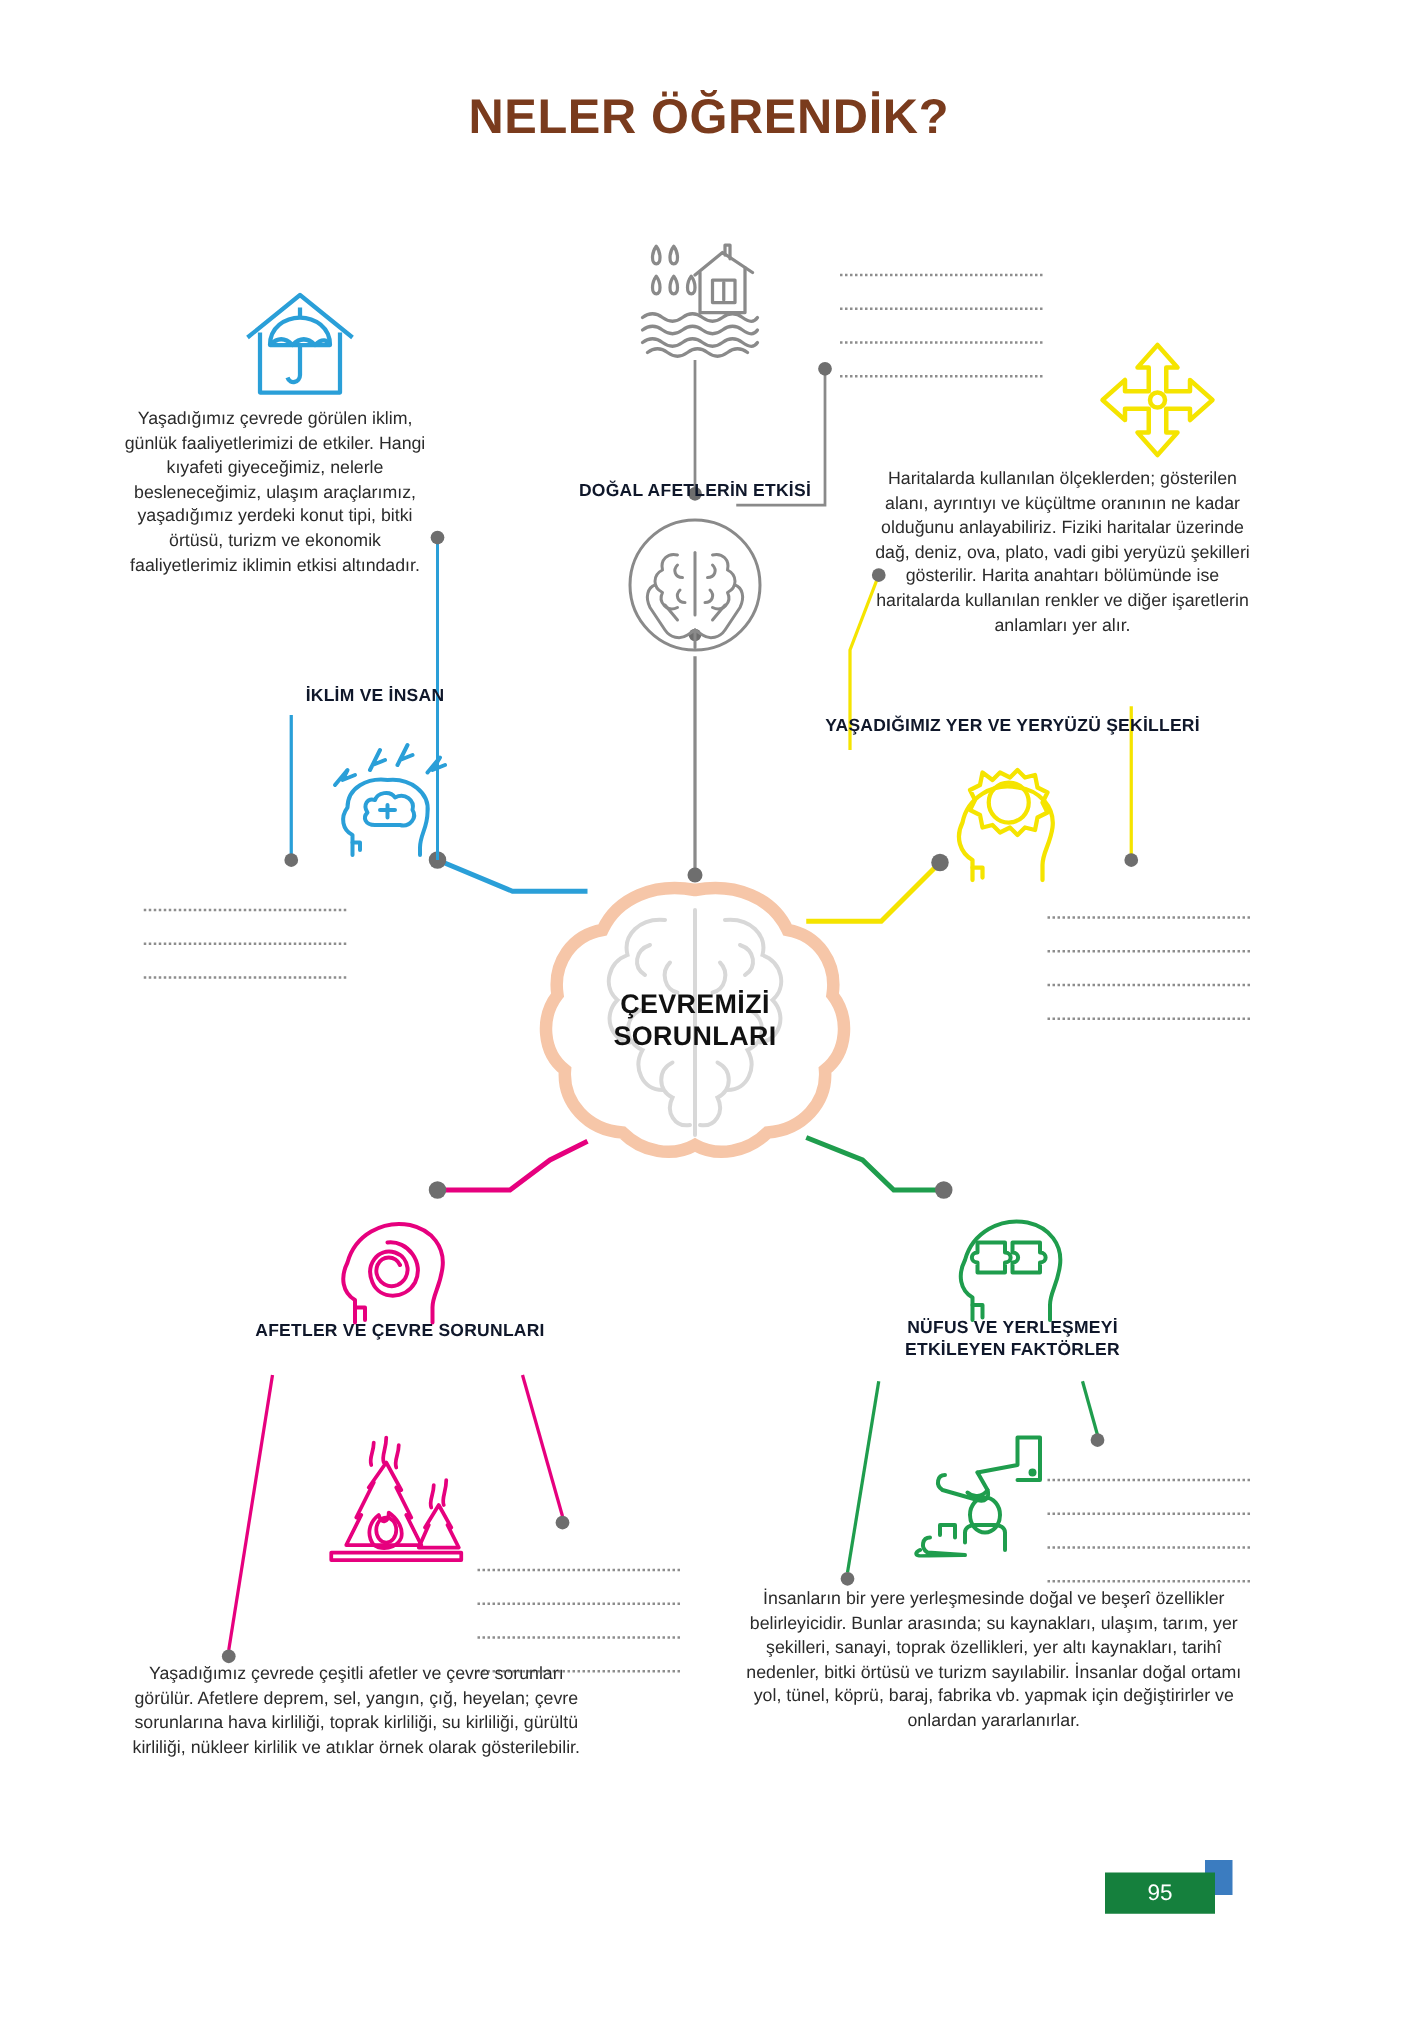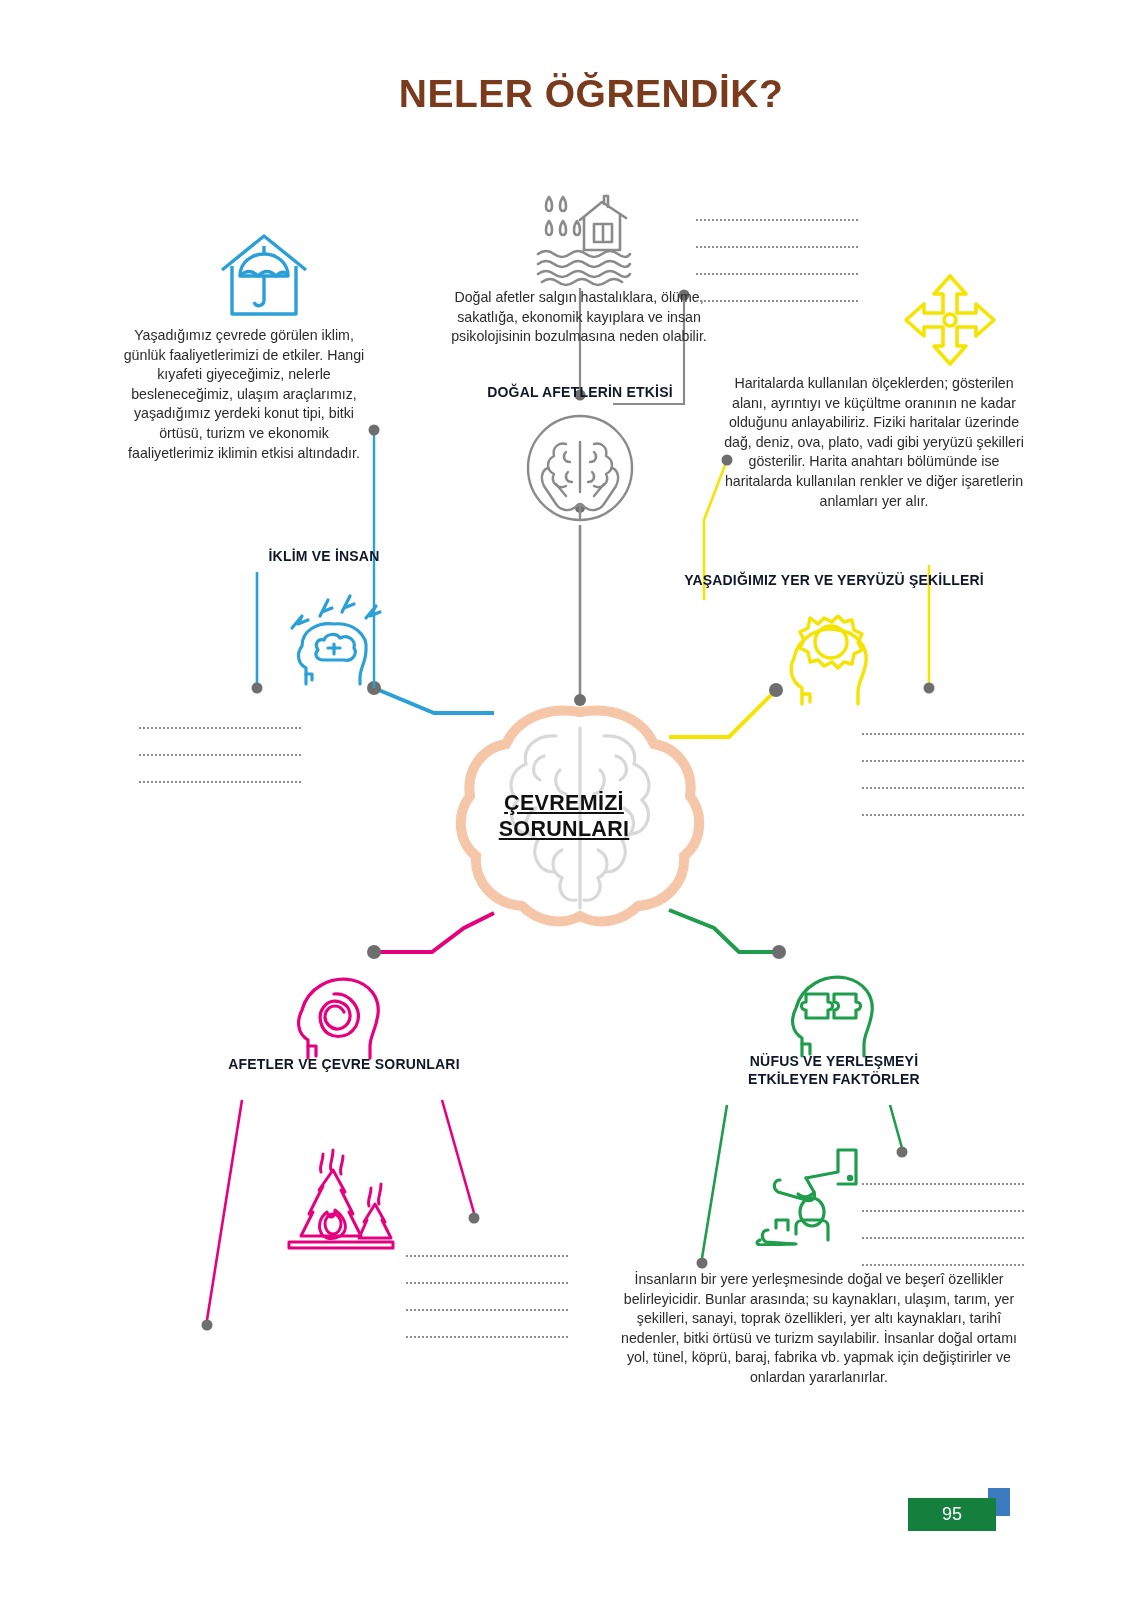--- a/index.html
+++ b/index.html
@@ -1,18 +1,18 @@
 <!DOCTYPE html>
 <html><head>
 <meta charset="utf-8">
 <style>
   html,body{margin:0;padding:0;background:#fff;}
   body{width:1134px;height:1616px;position:relative;
        font-family:"Liberation Sans","DejaVu Sans",sans-serif;color:#231f20;overflow:hidden;}
-  .page{position:absolute;inset:0;margin-left:24px;}
+  .page{position:absolute;inset:0;}
   svg.wires{position:absolute;left:0;top:0;width:1134px;height:1616px;pointer-events:none;}
   .title{position:absolute;left:0;top:72px;width:1134px;text-align:center;
          font-size:39px;font-weight:bold;color:#7a3b1d;letter-spacing:.5px;}
   .subtitle{position:absolute;left:110px;top:145px;width:800px;
             font-size:17.5px;font-weight:bold;color:#231f20;}
   .para{position:absolute;text-align:center;font-size:14.2px;line-height:1.38;color:#2b2b2b;}
   .heading{position:absolute;text-align:center;font-size:14px;font-weight:bold;
            color:#0f172a;letter-spacing:.2px;}
   .blanks{position:absolute;}
   .blanks div{border-bottom:2.2px dotted #8d8d8d;height:17px;margin-bottom:8px;}
@@ -85,21 +85,21 @@
         <path d="M172 56 C184 60 186 74 176 80"></path>
         <path d="M92 108 C78 116 80 134 94 140 C86 154 94 172 110 172"></path>
         <path d="M180 108 C194 116 192 134 178 140 C186 154 178 172 162 172"></path>
         <path d="M118 150 C106 156 106 172 118 178 C112 190 120 202 132 200"></path>
         <path d="M154 150 C166 156 166 172 154 178 C160 190 152 202 140 200"></path>
         <path d="M116 70 C108 78 112 92 122 94"></path>
         <path d="M156 70 C164 78 160 92 150 94"></path>
       </g>
     </svg>
   </div>
-  <div class="center-label" style="left:404px;top:790px;width:272px;text-decoration:underline;">
+  <div class="center-label" style="left:420px;top:790px;width:272px;">
     <div>ÇEVREMİZİ</div>
     <div>SORUNLARI</div>
   </div>
 
   <div class="icon" style="left:190px;top:230px;width:100px;height:90px;">
     <svg viewBox="0 0 100 90" width="100" height="90">
       <g fill="none" stroke="#2a9fd8" stroke-width="3.4" stroke-linejoin="round">
         <path d="M8 40 L50 6 L92 40"></path>
         <path d="M18 36 L18 84 L82 84 L82 36"></path>
         <path d="M26 46 C26 32 38 24 50 24 C62 24 74 32 74 46 Z"></path>
@@ -146,21 +146,20 @@
         <path d="M72 12 L72 4 L76 4 L76 15"></path>
         <rect x="62" y="32" width="18" height="18"></rect>
         <path d="M71 34 L71 48"></path>
         <path d="M6 62 Q14 56 22 62 T38 62 T54 62 T70 62 T86 62 T98 62"></path>
         <path d="M6 72 Q14 66 22 72 T38 72 T54 72 T70 72 T86 72 T98 72"></path>
         <path d="M6 82 Q14 76 22 82 T38 82 T54 82 T70 82 T86 82 T98 82"></path>
         <path d="M10 90 Q18 84 26 90 T42 90 T58 90 T74 90 T90 90"></path>
       </g>
     </svg>
   </div>
-  <div class="para" style="left:405px;top:288px;width:300px;">Doğal afetler salgın hastalıklara, ölüme, sakatlığa, ekonomik kayıplara ve insan psikolojisinin bozulmasına neden olabilir.</div>
   <div class="heading" style="left:406px;top:384px;width:300px;">DOĞAL AFETLERİN ETKİSİ</div>
   <div class="icon" style="left:498px;top:412px;width:116px;height:112px;">
     <svg viewBox="0 0 116 112" width="116" height="112">
       <circle cx="58" cy="56" r="52" fill="none" stroke="#8a8a8a" stroke-width="2.4"></circle>
       <g fill="none" stroke="#8a8a8a" stroke-width="2.4" stroke-linejoin="round" stroke-linecap="round">
         <path d="M44 32 C36 30 30 36 32 44 C24 48 24 58 32 62 C28 70 36 78 44 74"></path>
         <path d="M72 32 C80 30 86 36 84 44 C92 48 92 58 84 62 C88 70 80 78 72 74"></path>
         <path d="M58 30 L58 80"></path>
         <path d="M44 40 C40 44 42 50 48 50"></path>
         <path d="M72 40 C76 44 74 50 68 50"></path>
@@ -236,20 +235,21 @@
         <path d="M10 94 L114 94 L114 100 L10 100 Z"></path>
       </g>
     </svg>
   </div>
   <div class="blanks" style="left:382px;top:1238px;width:162px;">
     <div></div>
     <div></div>
     <div></div>
     <div></div>
   </div>
+  <div class="para" style="left:95px;top:1330px;width:380px;">Yaşadığımız çevrede çeşitli afetler ve çevre sorunları görülür. Afetlere deprem, sel, yangın, çığ, heyelan; çevre sorunlarına hava kirliliği, toprak kirliliği, su kirliliği, gürültü kirliliği, nükleer kirlilik ve atıklar örnek olarak gösterilebilir.</div>
 
   <div class="icon" style="left:752px;top:958px;width:112px;height:100px;">
     <svg viewBox="0 0 112 100" width="112" height="100">
       <g fill="none" stroke="#1f9d4d" stroke-width="3.2" stroke-linejoin="round" stroke-linecap="round">
         <path d="M26 98 L26 80 C16 74 14 62 20 50 C26 28 48 16 70 20 C88 24 98 38 96 54
                  C94 70 88 76 88 86 L88 98"></path>
         <path d="M26 86 L34 86 L34 96"></path>
         <path d="M30 36 L52 36 L52 44 C58 44 58 52 52 52 L52 60 L30 60 L30 52
                  C24 52 24 44 30 44 Z"></path>
         <path d="M58 36 L80 36 L80 44 C86 44 86 52 80 52 L80 60 L58 60 L58 52

